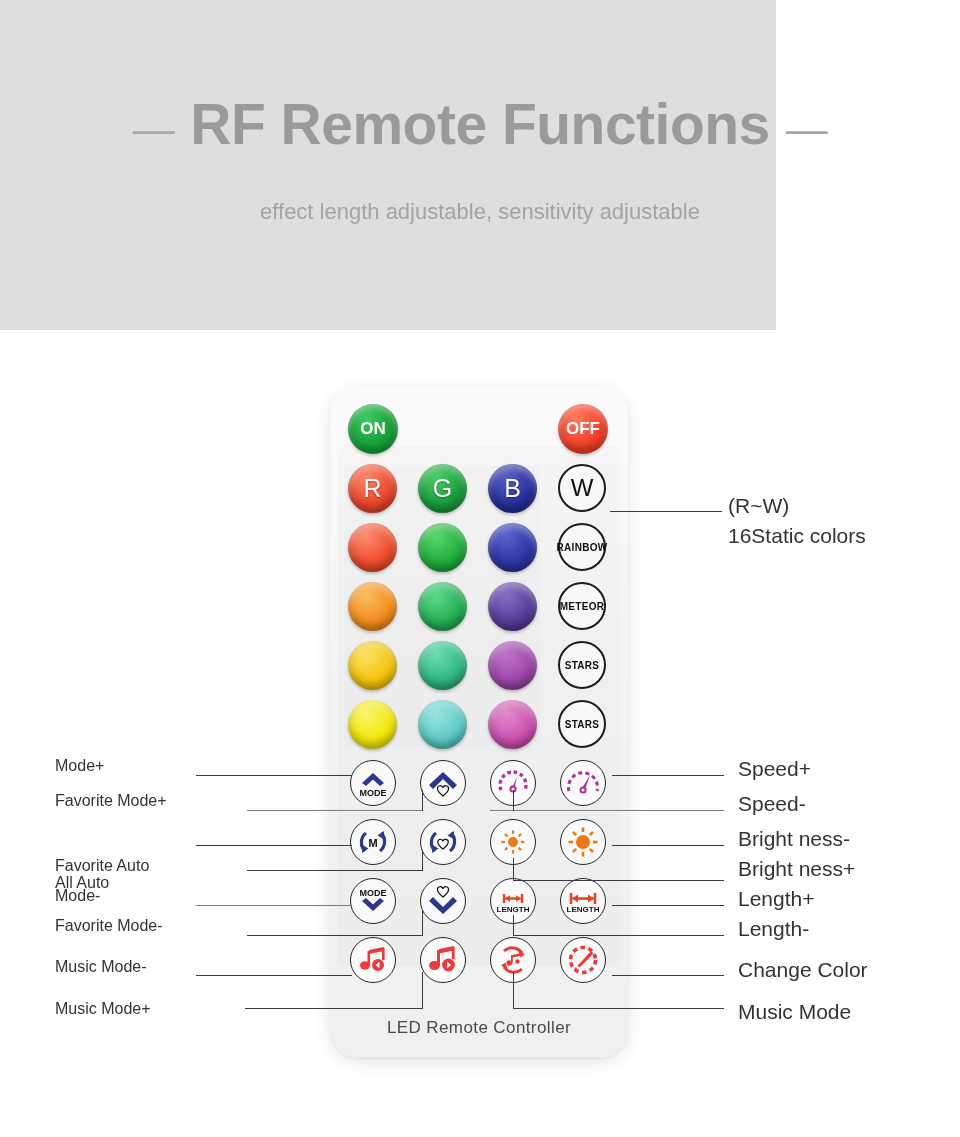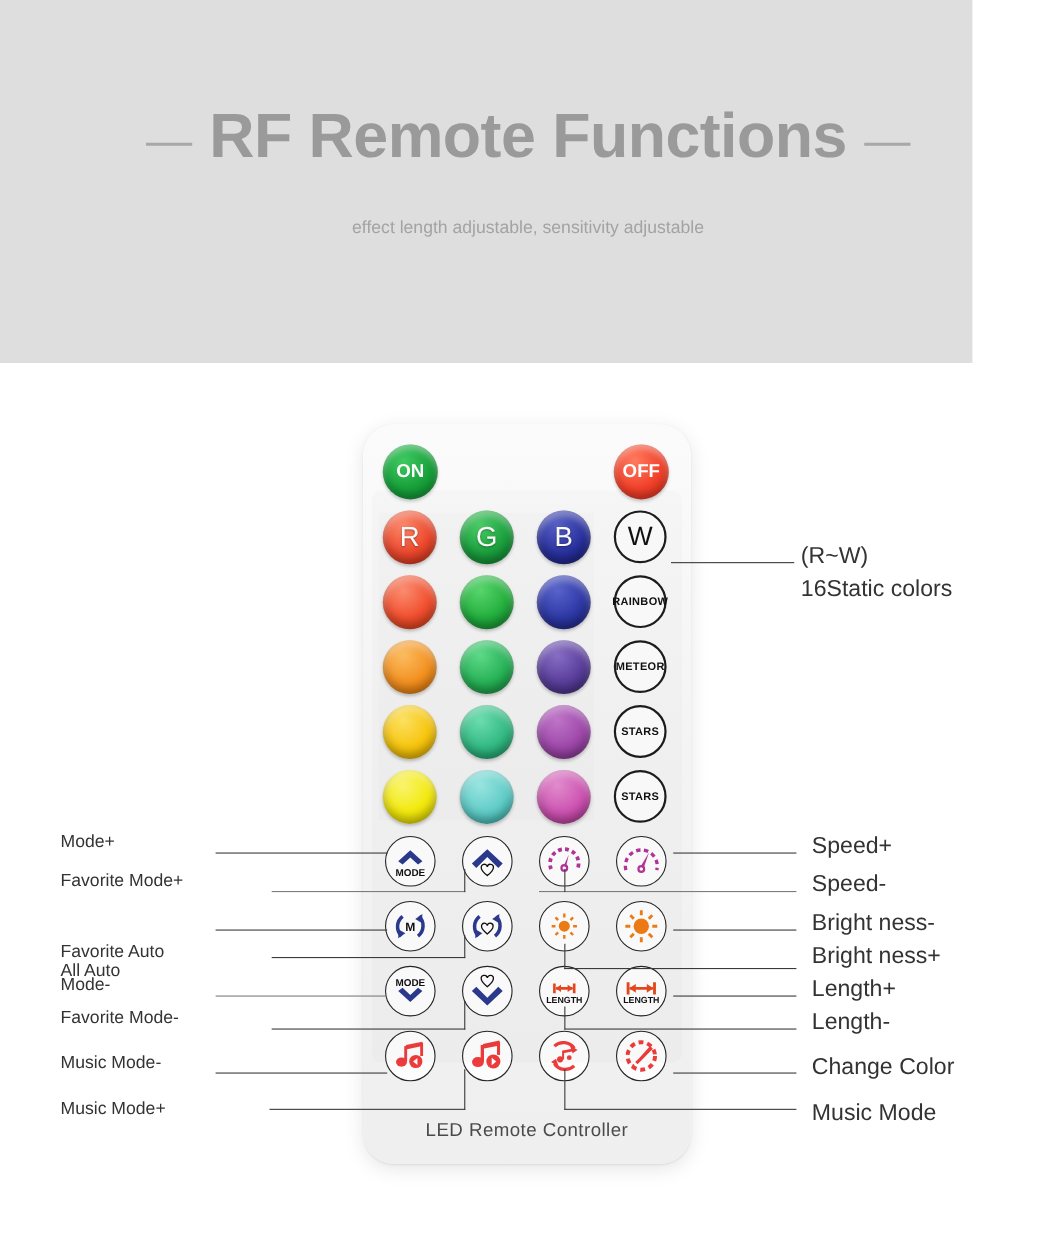--- a/index.html
+++ b/index.html
@@ -5,38 +5,38 @@
   html,body{margin:0;padding:0;}
   body{
     width:960px;height:1137px;
     background:#ffffff;
     font-family:"Liberation Sans", sans-serif;
     position:relative;
     overflow:hidden;
   }
   
   #header{
-    position:absolute;left:0;top:0;width:884px;height:330px;
+    position:absolute;left:0;top:0;width:776px;height:330px;
     background:#dededf;
   }
   #title{
     position:absolute;left:0;top:96px;width:960px;
     text-align:center;
     font-size:57px;font-weight:bold;color:#9a9a9a;
     letter-spacing:-0.5px;line-height:1;
     white-space:nowrap;
   }
   #title .dash{font-weight:400;font-size:42px;color:#a8a8a8;vertical-align:middle;padding:0 16px;}
   #subtitle1{
     position:absolute;left:0;top:176px;width:960px;text-align:center;
     font-size:22px;color:#a3a3a3;
   }
   #subtitle2{
     position:absolute;left:0;top:199px;width:960px;text-align:center;
-    font-size:16px;color:#a3a3a3;
+    font-size:22px;color:#a3a3a3;
   }
 
   
   #remote{
     position:absolute;left:330px;top:386px;width:298px;height:672px;
     background:linear-gradient(180deg,#fbfbfb 0%,#f4f4f4 40%,#efefef 100%);
     border-radius:28px;
     box-shadow:0 4px 18px rgba(0,0,0,.10), 0 1px 2px rgba(0,0,0,.08);
   }
   #remote::after{

